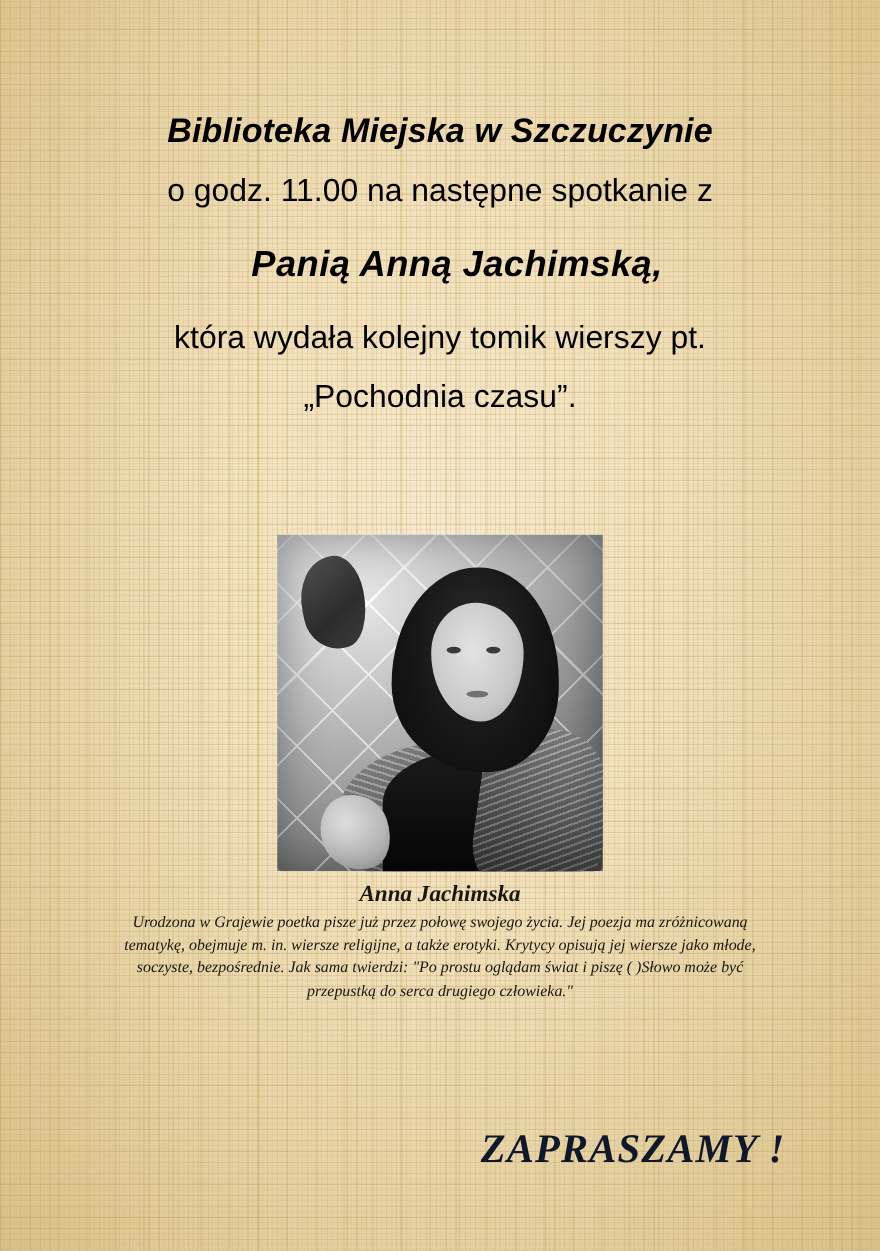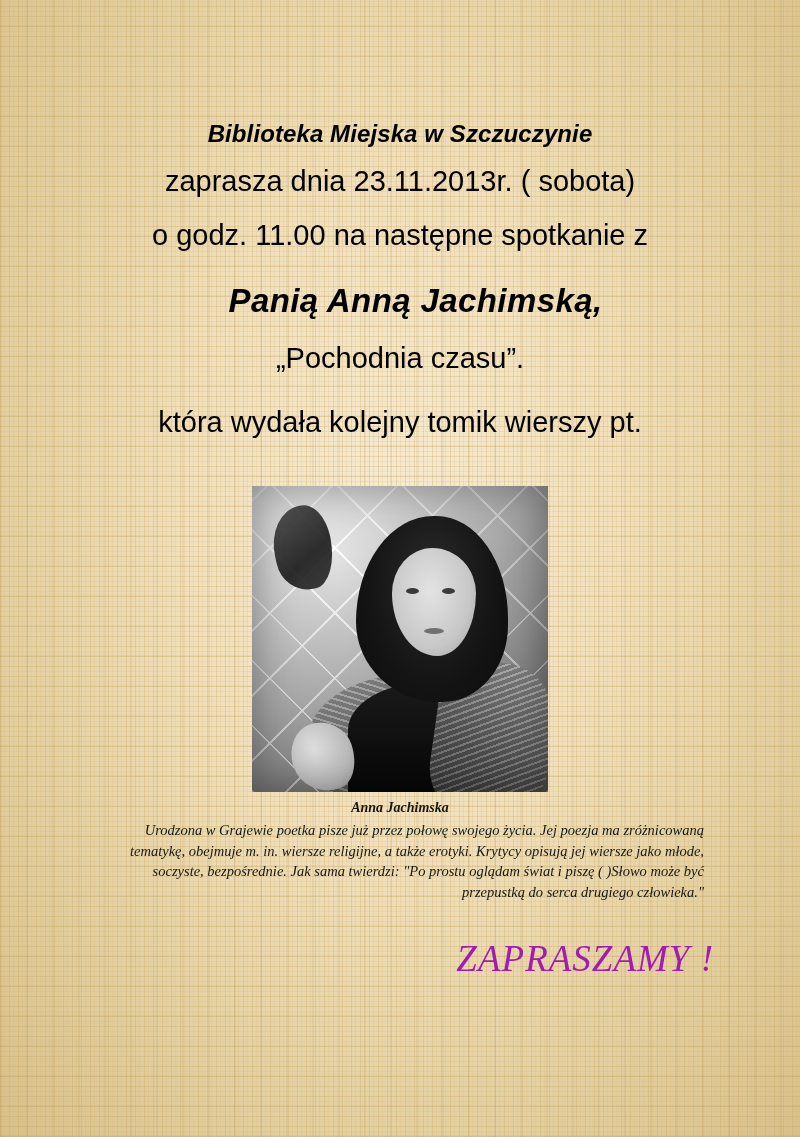--- a/index.html
+++ b/index.html
@@ -74,25 +74,24 @@
     left: 0;
     right: 0;
     text-align: center;
     color: #000;
   }
   .line {
     line-height: 1.46;
     white-space: nowrap;
   }
   .l1 {
-    font-size: 24px;
+    font-size: 31px;
     font-weight: bold;
     font-style: italic;
     letter-spacing: 0.1px;
-    margin-top: 20px;
   }
   .l2 {
     font-size: 29px;
     font-weight: normal;
     margin-top: 9px;
   }
   .l3 {
     font-size: 29px;
     font-weight: normal;
     margin-top: 12px;
@@ -272,60 +271,58 @@
     position: absolute;
     top: 800px;
     left: 50%;
     transform: translateX(-50%);
     width: 640px;
     text-align: center;
     color: #17160f;
     font-family: "Liberation Serif", serif;
   }
   .bio-name {
-    font-size: 14px;
+    font-size: 21px;
     font-weight: bold;
     font-style: italic;
     margin-bottom: 4px;
   }
   .bio-text {
     font-size: 14.5px;
     font-style: italic;
     line-height: 1.42;
     padding: 0 16px;
-    text-align: right;
   }
 
   
   .cta {
     position: absolute;
-    top: 937px;
+    top: 1023px;
     right: 86px;
     font-family: "Liberation Serif", serif;
     font-size: 37px;
-    font-weight: normal;
+    font-weight: bold;
     font-style: italic;
     letter-spacing: 1px;
-    color: #a21caf;
+    color: #0f172a;
   }
 </style>
 </head>
 <body>
 
 <div id="poster"></div>
 
 <div class="content">
 
   <div class="headline">
     <div class="line l1">Biblioteka Miejska w Szczuczynie</div>
-    <div class="line l2">zaprasza dnia 23.11.2013r. ( sobota)</div>
     <div class="line l3">o godz. 11.00 na następne spotkanie z</div>
     <div class="line l4">Panią Anną Jachimską,</div>
+    <div class="line l5">która wydała kolejny tomik wierszy pt.</div>
     <div class="line l6">„Pochodnia czasu”.</div>
-    <div class="line l5">która wydała kolejny tomik wierszy pt.</div>
   </div>
 
   <div class="photo-wrap">
     <div class="photo">
       <div class="wall"></div>
       <div class="wall-shadow"></div>
       <div class="leaf"></div>
       <div class="shawl"></div>
       <div class="body"></div>
       <div class="shawl2"></div>

